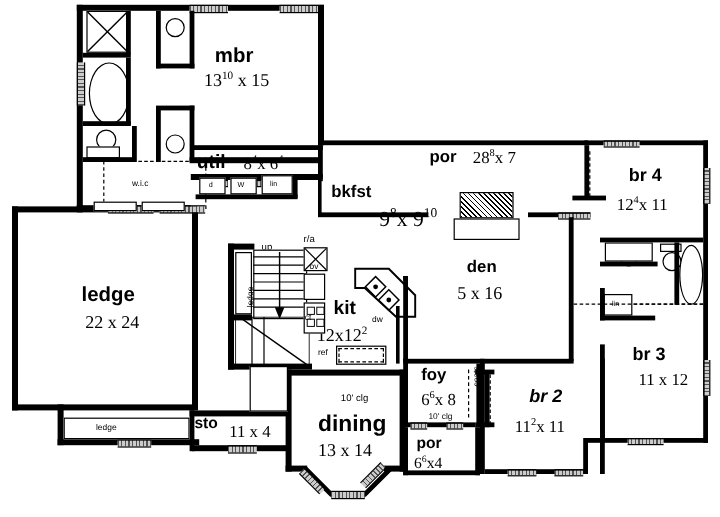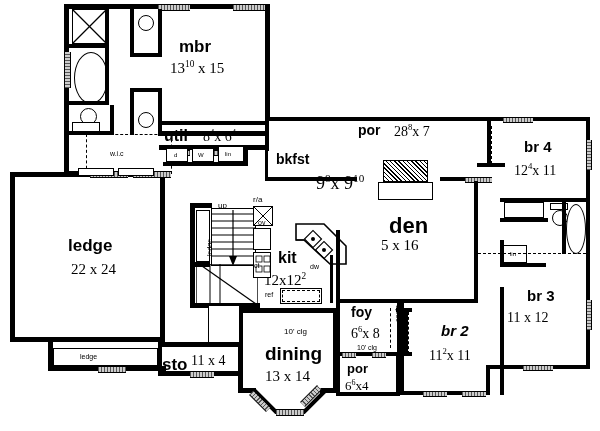--- a/index.html
+++ b/index.html
@@ -145,21 +145,21 @@
   <div class="lbl rname" style="left:276px;top:152px;font-size:14px;">bkfst</div>
   <div class="lbl rdim" style="left:276px;top:173px;font-size:18px;margin-left:40px;">
     <span>9</span><span class="sup">8</span><span>x 9</span><span class="sup">10</span>
   </div>
 
   <div class="lbl rname" style="left:358px;top:123px;font-size:14px;">por</div>
   <div class="lbl rdim" style="left:394px;top:123px;font-size:14px;">
     <span>28</span><span class="sup">8</span><span>x 7</span>
   </div>
 
-  <div class="lbl rname" style="left:389px;top:215px;font-size:22px;">den</div>
+  <div class="lbl rname" style="left:389px;top:215px;font-size:14px;">den</div>
   <div class="lbl rdim" style="left:381px;top:238px;font-size:15px;">5 x 16</div>
 
   <div class="vw" style="left:474px;top:181px;width:4px;height:120px;"></div>
   <div class="hw" style="left:404px;top:299px;width:74px;height:4px;"></div>
 
   <div class="lbl rname" style="left:524px;top:139px;font-size:15px;">br 4</div>
   <div class="lbl rdim" style="left:514px;top:162px;font-size:14px;">
     <span>12</span><span class="sup">4</span><span>x 11</span>
   </div>
 
@@ -176,21 +176,21 @@
   <div class="oval" style="left:566px;top:204px;width:18px;height:48px;"></div>
   <div class="vw" style="left:562px;top:202px;width:4px;height:52px;"></div>
 
   <div class="box" style="left:503px;top:245px;width:24px;height:18px;"></div>
   <div class="lbl tiny" style="left:510px;top:251px;">lin</div>
   <div class="hw" style="left:500px;top:263px;width:46px;height:4px;"></div>
   <div class="vw" style="left:500px;top:240px;width:4px;height:27px;"></div>
   <div class="dashl" style="left:528px;top:253px;width:58px;"></div>
 
   <div class="lbl rname" style="left:527px;top:288px;font-size:15px;">br 3</div>
-  <div class="lbl rdim" style="left:507px;top:311px;font-size:14px;">11 x 12</div>
+  <div class="lbl rdim" style="left:532px;top:311px;font-size:14px;">11 x 12</div>
   <div class="vw" style="left:500px;top:287px;width:4px;height:82px;"></div>
 
   <div class="lbl rname" style="left:441px;top:323px;font-size:15px;font-style:italic;">br 2</div>
   <div class="lbl rdim" style="left:429px;top:347px;font-size:14px;">
     <span>11</span><span class="sup">2</span><span>x 11</span>
   </div>
   <div class="vw" style="left:500px;top:299px;width:4px;height:96px;"></div>
   <div class="vw" style="left:400px;top:299px;width:4px;height:96px;"></div>
 
   <div class="vw" style="left:404px;top:310px;width:4px;height:46px;"></div>
@@ -230,21 +230,21 @@
 
   <div class="hw" style="left:238px;top:388px;width:18px;height:5px;"></div>
   <div class="hw" style="left:320px;top:388px;width:18px;height:5px;"></div>
   <svg style="position:absolute;left:236px;top:386px;" width="106" height="45">
     <polyline points="18,4 40,26 68,26 90,4" fill="none" stroke="#000" stroke-width="4"></polyline>
   </svg>
   <div class="win" style="left:276px;top:409px;width:28px;height:5px;"></div>
   <div style="position:absolute;left:254px;top:390px;width:24px;height:5px;transform:rotate(45deg);transform-origin:left top;background:repeating-linear-gradient(90deg,#555 0 1px,#ccc 1px 3px);border-top:1px solid #000;border-bottom:1px solid #000;"></div>
   <div style="position:absolute;left:322px;top:390px;width:24px;height:5px;transform:rotate(135deg);transform-origin:left top;background:repeating-linear-gradient(90deg,#555 0 1px,#ccc 1px 3px);border-top:1px solid #000;border-bottom:1px solid #000;"></div>
 
-  <div class="lbl rname" style="left:162px;top:356px;font-size:17px;">sto</div>
+  <div class="lbl rname" style="left:162px;top:346px;font-size:13px;">sto</div>
   <div class="lbl rdim" style="left:191px;top:354px;font-size:14px;">11 x 4</div>
   <div class="hw" style="left:158px;top:342px;width:82px;height:5px;"></div>
   <div class="w" style="left:160px;top:371px;width:80px;height:5px;"></div>
   <div class="win" style="left:190px;top:371px;width:24px;height:5px;"></div>
   <div class="vw" style="left:158px;top:342px;width:4px;height:34px;"></div>
 
   <div class="lbl rname" style="left:68px;top:237px;font-size:17px;">ledge</div>
   <div class="lbl rdim" style="left:71px;top:262px;font-size:15px;">22 x 24</div>
   <div class="boxt" style="left:53px;top:348px;width:105px;height:18px;"></div>
   <div class="lbl tiny" style="left:80px;top:353px;font-size:7px;">ledge</div>

